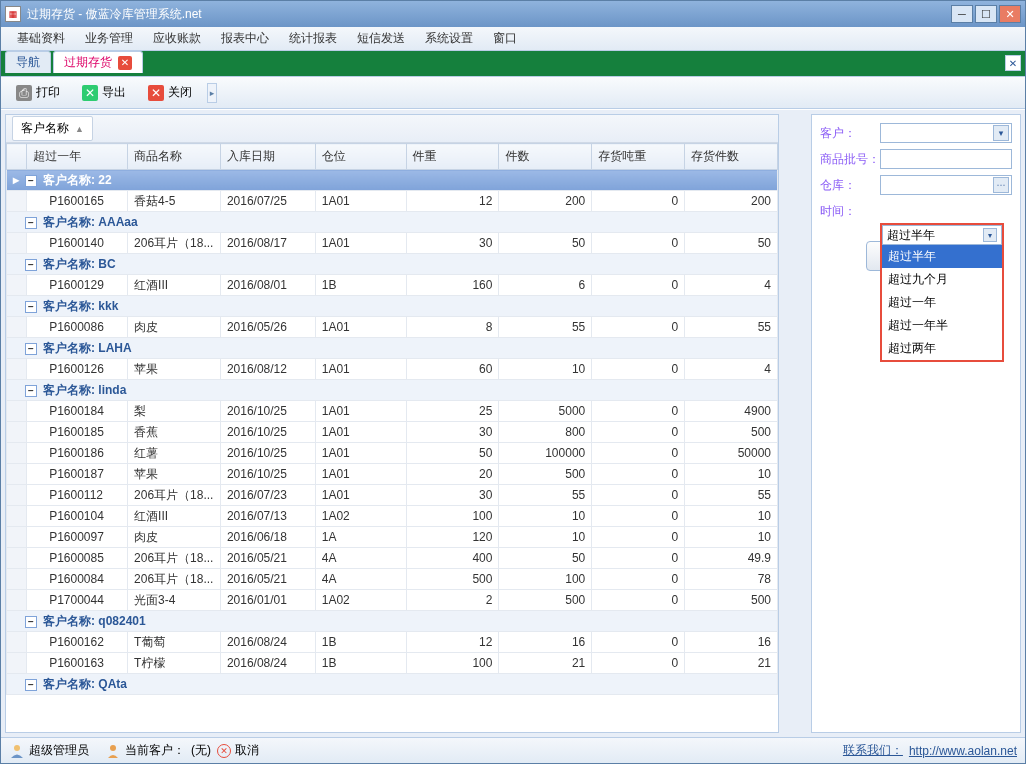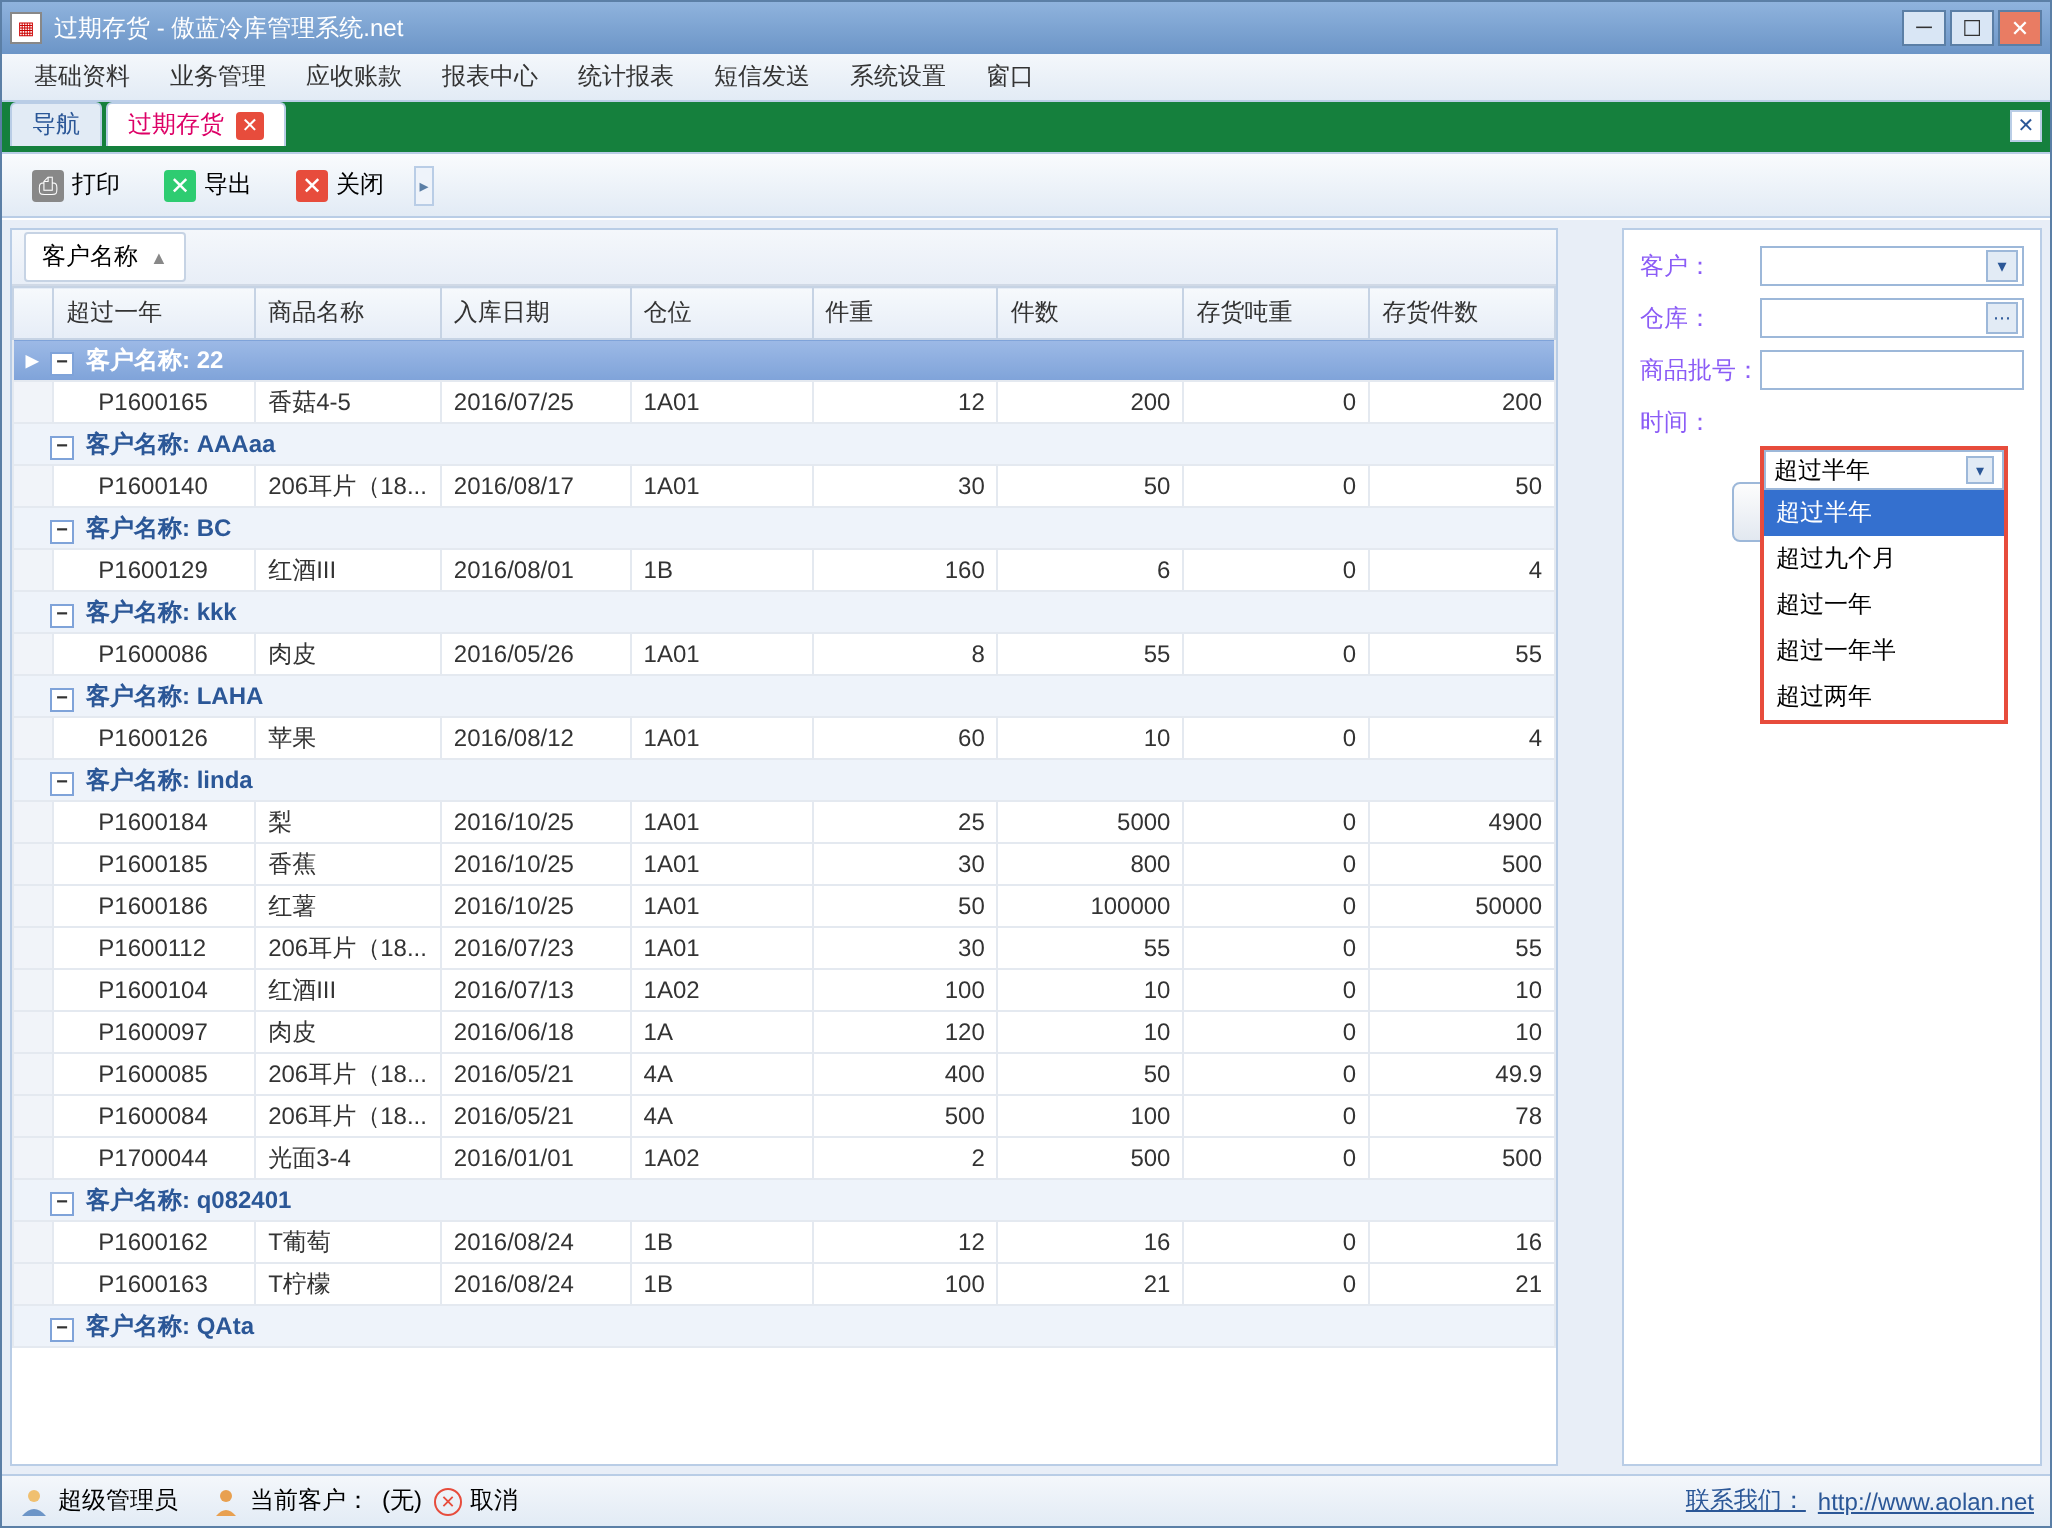--- a/index.html
+++ b/index.html
@@ -250,20 +250,31 @@
                 <td>红薯</td>
                 <td>2016/10/25</td>
                 <td>1A01</td>
                 <td class="num">50</td>
                 <td class="num">100000</td>
                 <td class="num">0</td>
                 <td class="num">50000</td>
               </tr>
               <tr>
                 <td class="leftcol"></td>
+                <td style="padding-left: 22px;">P1600187</td>
+                <td>苹果</td>
+                <td>2016/10/25</td>
+                <td>1A01</td>
+                <td class="num">20</td>
+                <td class="num">500</td>
+                <td class="num">0</td>
+                <td class="num">10</td>
+              </tr>
+              <tr>
+                <td class="leftcol"></td>
                 <td style="padding-left: 22px;">P1600112</td>
                 <td>206耳片（18...</td>
                 <td>2016/07/23</td>
                 <td>1A01</td>
                 <td class="num">30</td>
                 <td class="num">55</td>
                 <td class="num">0</td>
                 <td class="num">55</td>
               </tr>
               <tr>
@@ -356,28 +367,28 @@
 
     <div class="side">
       <div class="sform">
         <div class="srow">
           <div class="slabel">客户：</div>
           <div class="sinput">
               <span class="dd">▾</span>
             </div>
         </div>
         <div class="srow">
+          <div class="slabel">商品批号：</div>
+          <div class="sinput"></div>
+        </div>
+        <div class="srow">
           <div class="slabel">仓库：</div>
           <div class="sinput">
               <span class="dd">⋯</span>
             </div>
-        </div>
-        <div class="srow">
-          <div class="slabel">商品批号：</div>
-          <div class="sinput"></div>
         </div>
         <div class="srow">
           <div class="slabel">时间：</div>
           <div class="sinput" style="visibility:hidden"></div>
         </div>
 
         <div class="dropdown">
           <div class="ddhead">
             <span>超过半年</span>
             <span class="dd">▾</span>

